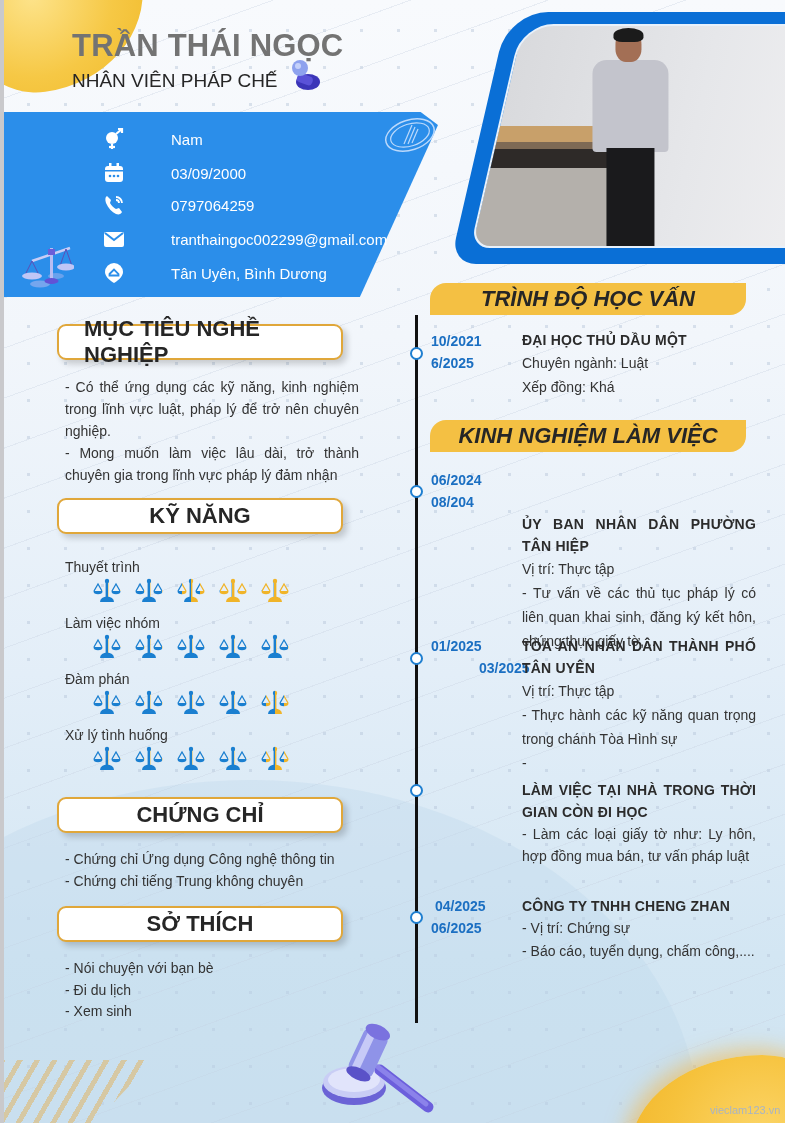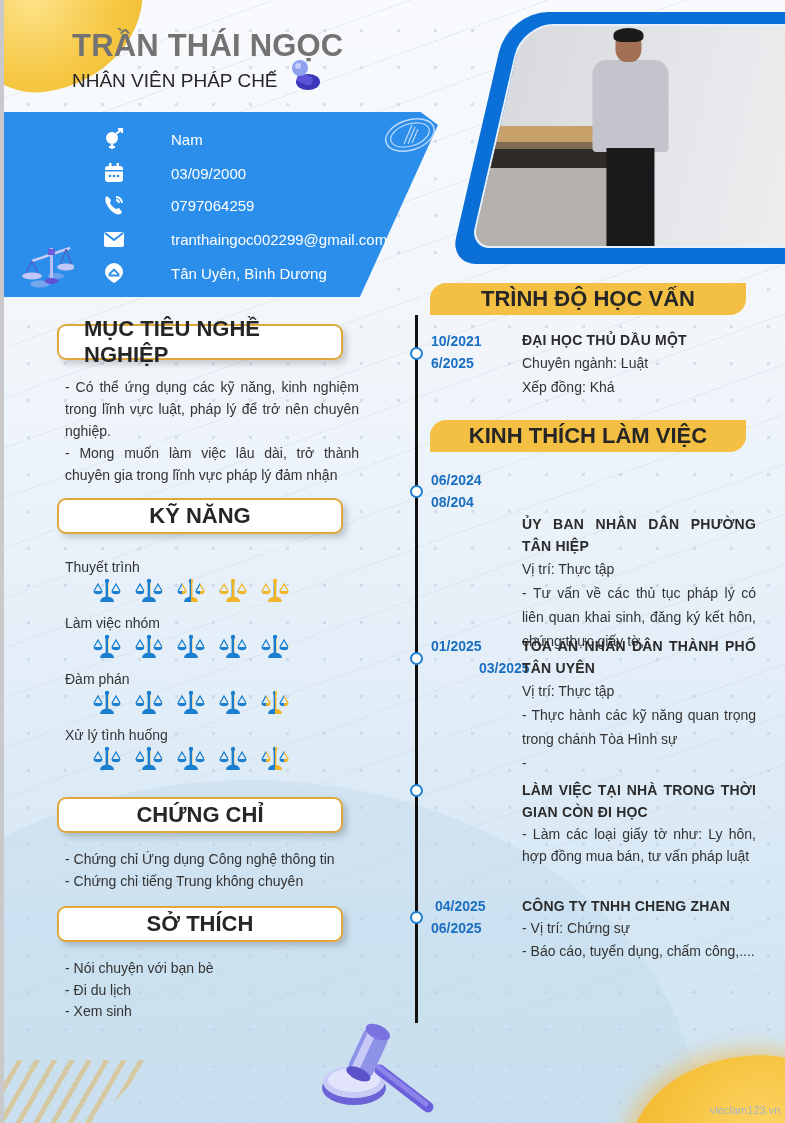--- a/index.html
+++ b/index.html
@@ -119,21 +119,21 @@
   .skill-row svg { width: 28px; height: 24px; }
   .list-line { position: absolute; left: 65px; font-size: 14px; color: #333; z-index: 3; }
 
   
   .timeline-line { position: absolute; left: 415px; top: 315px; width: 3px; height: 708px; background: #111; z-index: 3; }
   .tl-dot { position: absolute; left: 410px; width: 13px; height: 13px; border-radius: 50%; background: #fff; border: 2.5px solid #1f7fd0; z-index: 4; }
   .r-head {
     position: absolute; left: 430px; width: 316px; height: 32px;
     background: #f4c043; border-radius: 16px 0 16px 0;
     display: flex; align-items: center; justify-content: center;
-    font-size: 22px; font-weight: 700; color: #262626; z-index: 3;
+    font-size: 22px; font-weight: 700; color: #262626; z-index: 3; font-style: italic;
   }
   .date { position: absolute; font-size: 14px; font-weight: 700; color: #1b6fc2; z-index: 3; line-height: 22px; }
   .entry { position: absolute; left: 522px; width: 234px; font-size: 14px; line-height: 24px; color: #333; z-index: 3; }
   .entry .title { font-weight: 700; color: #2b2b2b; text-align: justify; line-height: 22px; text-transform: uppercase; letter-spacing: 0.2px; }
   .entry .line { text-align: justify; }
   .entry .j { text-align: justify; text-align-last: left; }
 
   .gavel { position: absolute; left: 318px; top: 1022px; width: 130px; height: 95px; z-index: 3; }
   .watermark { position: absolute; left: 710px; top: 1104px; font-size: 11px; color: #a8b4c4; z-index: 4; font-family: "Liberation Sans Narrow", "Liberation Sans", sans-serif; }
 </style>
@@ -643,21 +643,21 @@
 <div class="r-head" style="top:283px;">TRÌNH ĐỘ HỌC VẤN</div>
 <div class="tl-dot" style="top:347px;"></div>
 <div class="date" style="left:431px; top:330px;">10/2021</div>
 <div class="date" style="left:431px; top:352px;">6/2025</div>
 <div class="entry" style="top:329px;">
   <div class="title">ĐẠI HỌC THỦ DẦU MỘT</div>
   <div class="line">Chuyên ngành: Luật</div>
   <div class="line">Xếp đồng:  Khá</div>
 </div>
 
-<div class="r-head" style="top:420px;">KINH THÍCH LÀM VIỆC</div>
+<div class="r-head" style="top:420px;">KINH NGHIỆM LÀM VIỆC</div>
 
 <div class="tl-dot" style="top:485px;"></div>
 <div class="date" style="left:431px; top:469px;">06/2024</div>
 <div class="date" style="left:431px; top:491px;">08/204</div>
 <div class="entry" style="top:469px;margin-top:44px;">
   <div class="title">ỦY BAN NHÂN DÂN PHƯỜNG TÂN HIỆP</div>
   <div class="line">Vị trí: Thực tập</div>
   <div class="j">- Tư vấn về các thủ tục pháp lý có liên quan khai sinh, đăng ký kết hôn, chứng thực giấy tờ,...</div>
 </div>
 

